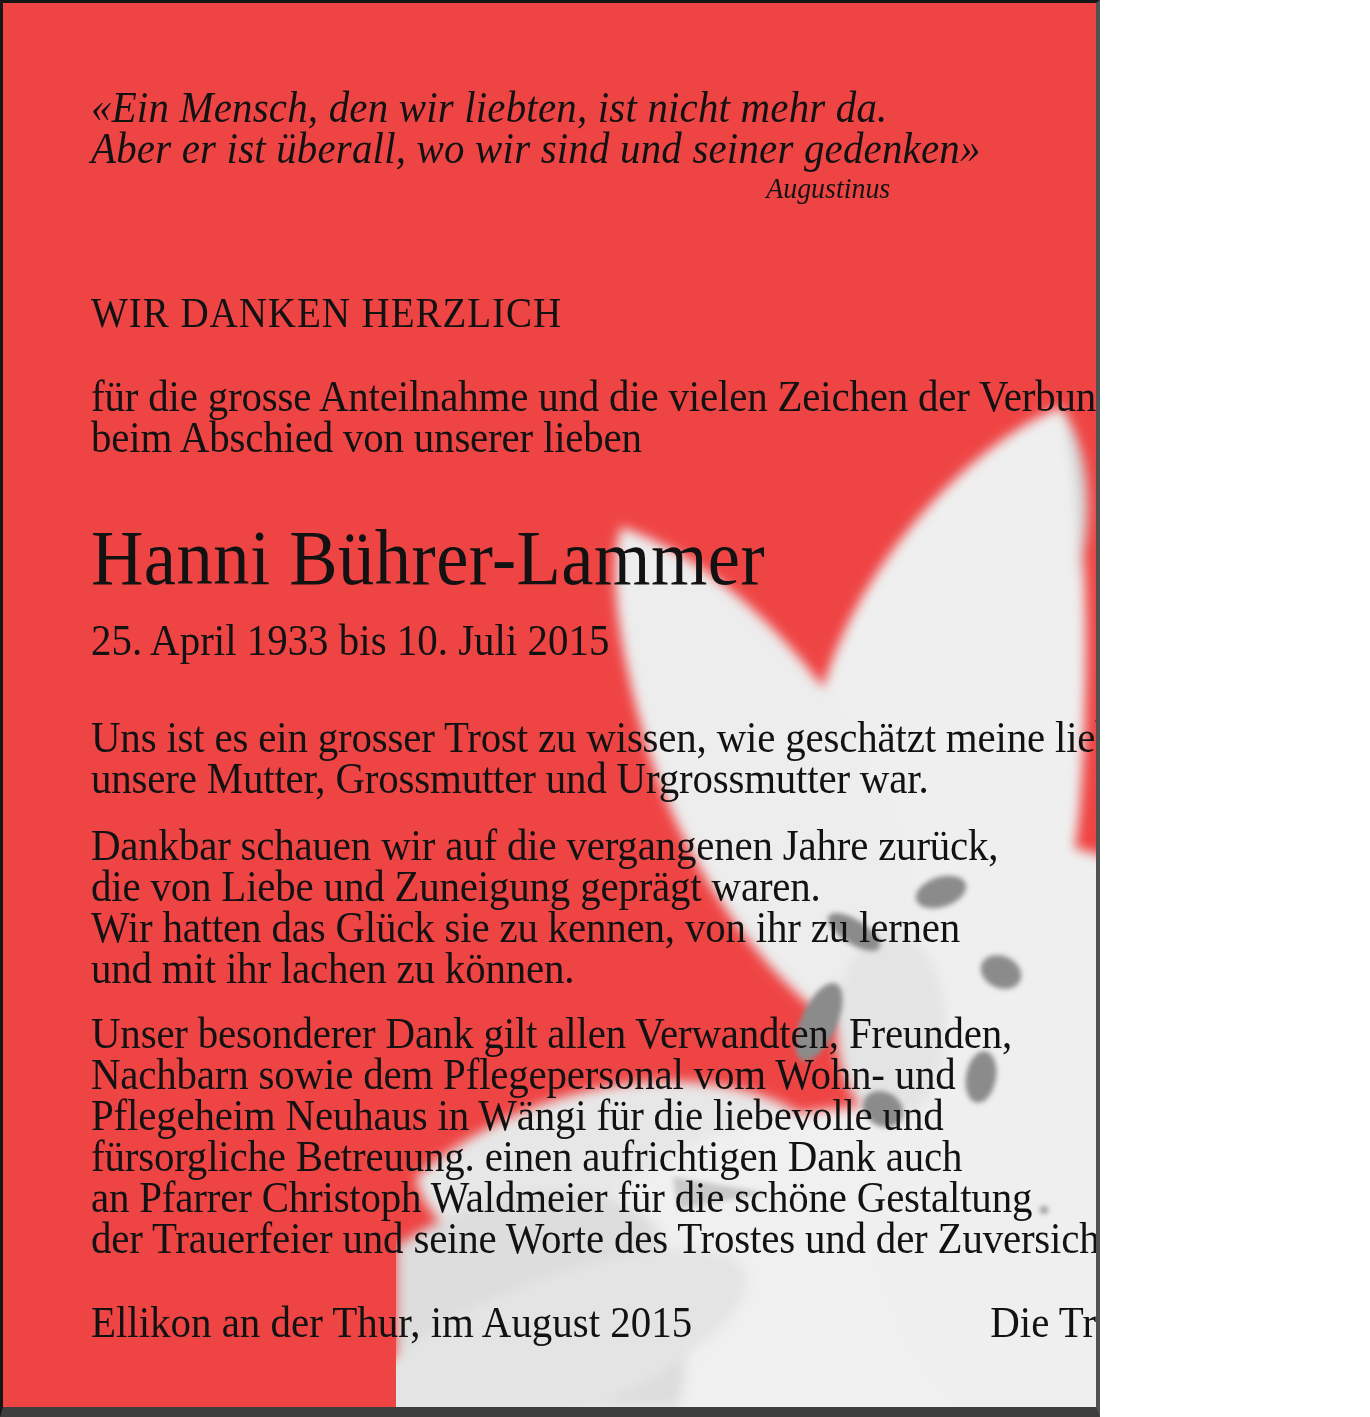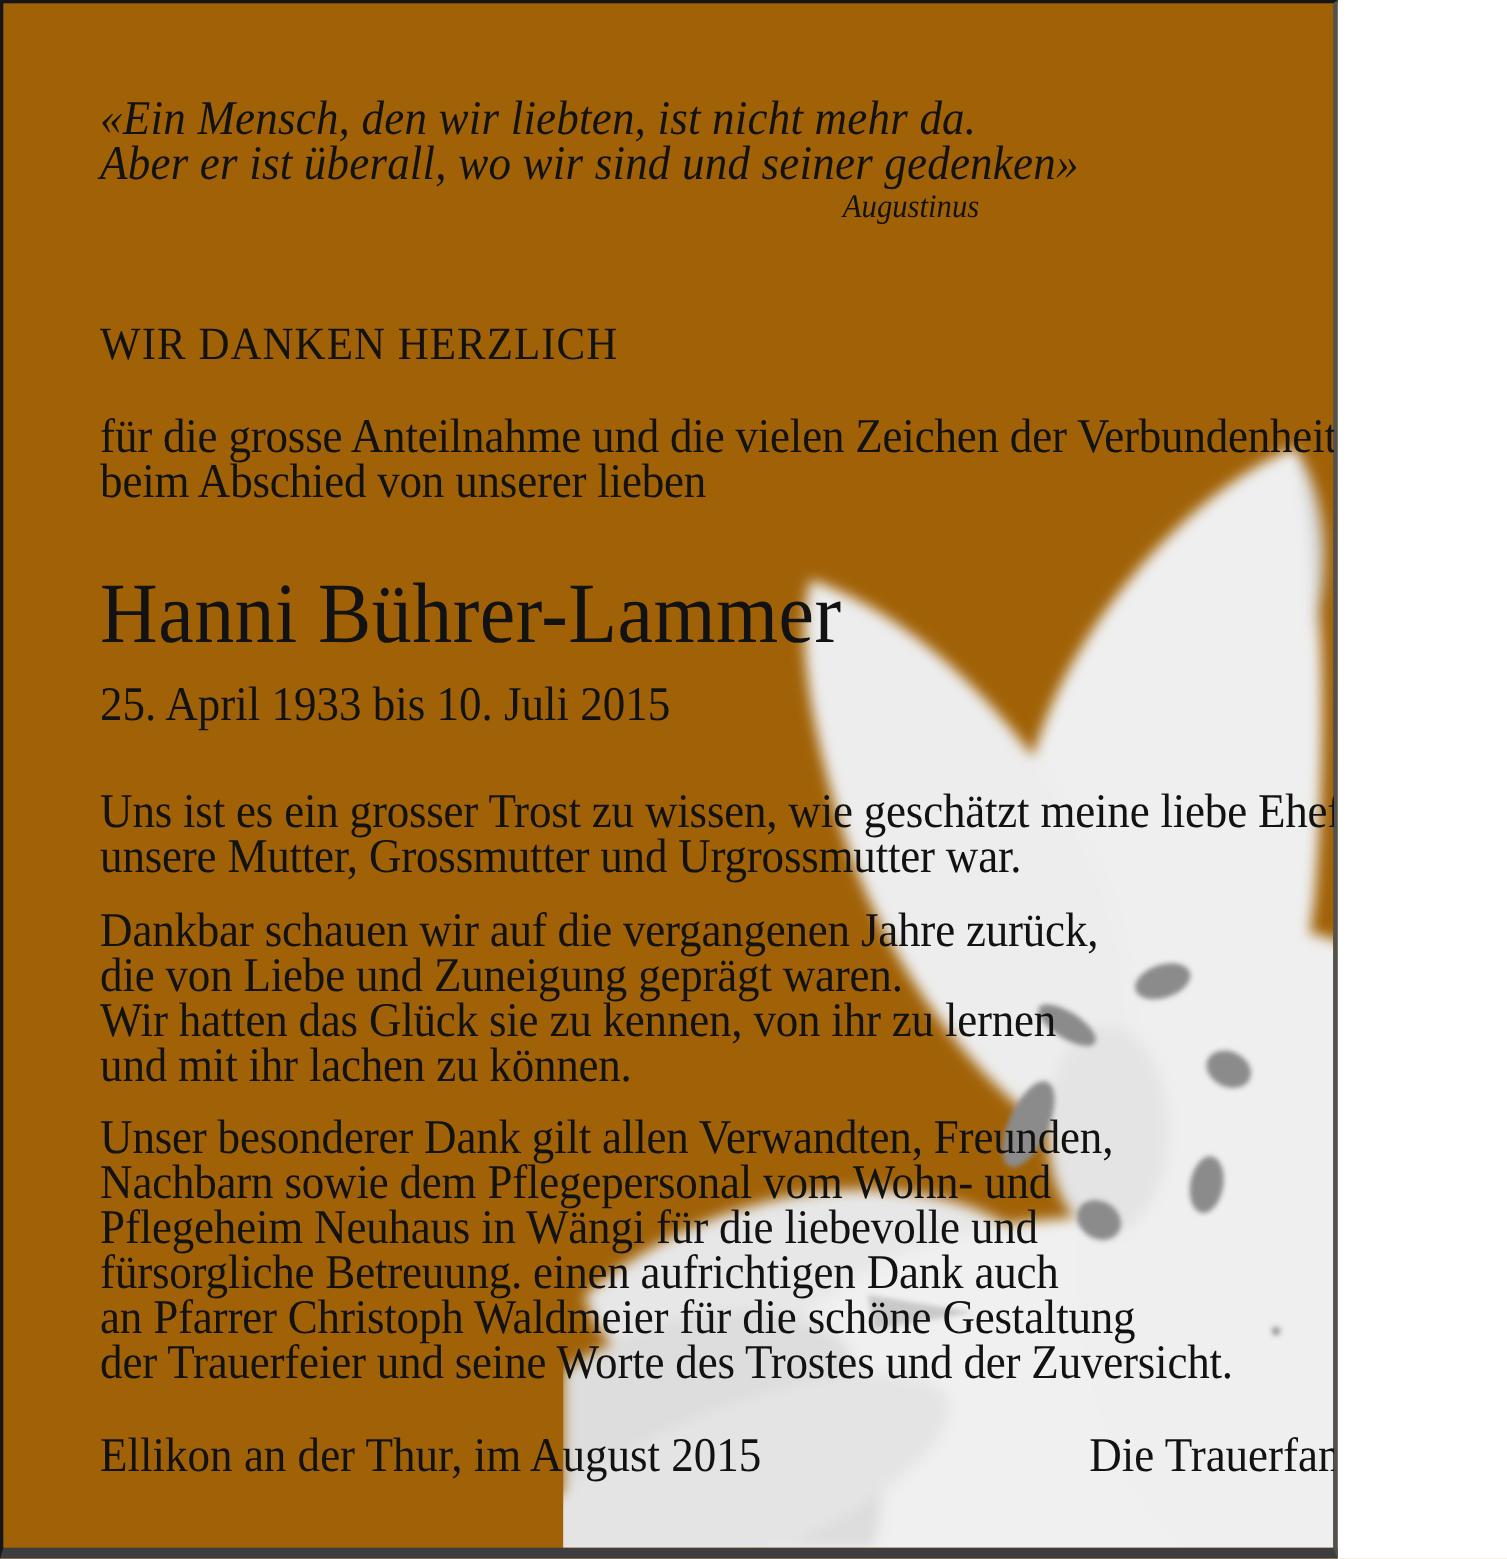--- a/index.html
+++ b/index.html
@@ -4,23 +4,23 @@
 <style>
   html, body { margin: 0; padding: 0; background: #ffffff; }
   body {
     width: 1370px; height: 1417px;
     overflow: hidden;
     font-family: "Liberation Serif", "DejaVu Serif", serif;
     color: #121212;
   }
   .sheet {
     position: relative;
-    width: 1216px; height: 1417px;
+    width: 1100px; height: 1417px;
     box-sizing: border-box;
-    background: #a16207;
+    background: #ef4444;
     border-top: 3px solid #161616;
     border-left: 3px solid #161616;
     border-right: 4px solid #515151;
     border-bottom: 10px solid #3e3e3e;
     overflow: hidden;
   }
   .lily {
     position: absolute;
     right: 0; bottom: 0;
     width: 700px; height: 1020px;

